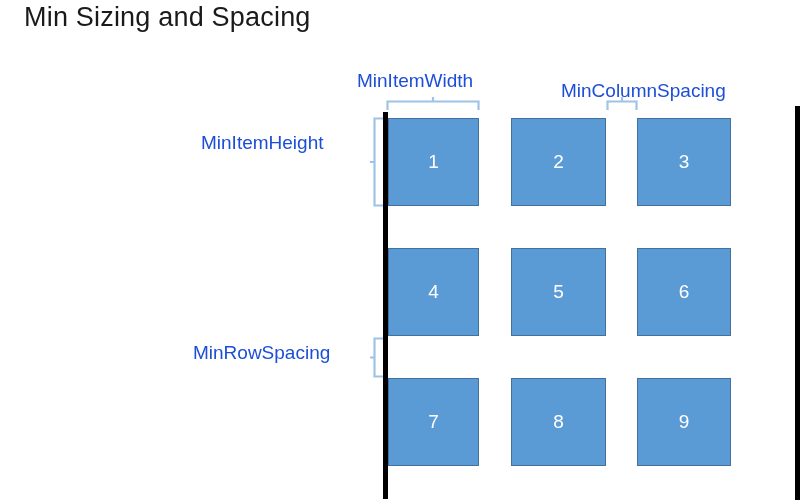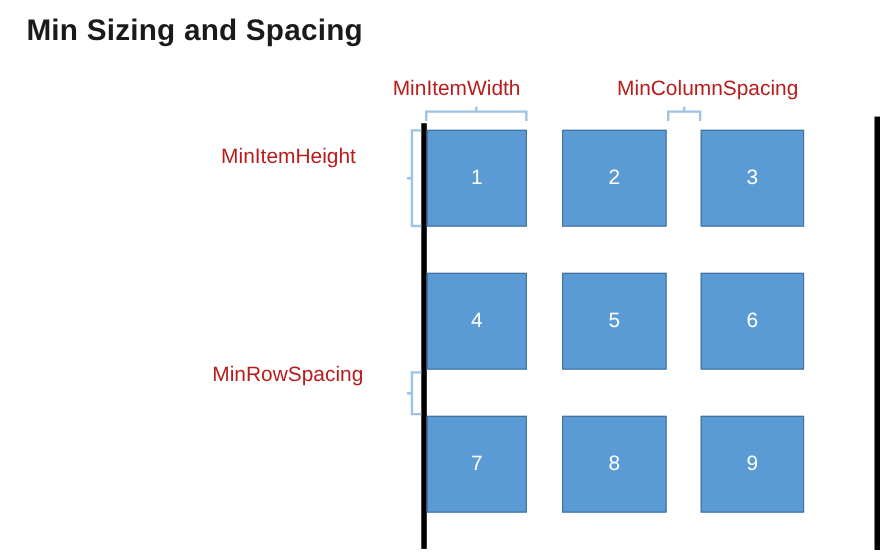--- a/index.html
+++ b/index.html
@@ -17,23 +17,23 @@
     position: relative;
     width: 802px;
     height: 502px;
     background: #ffffff;
   }
 
   
   #slide-title {
     position: absolute;
     left: 24px;
-    top: 12px;
+    top: 2px;
     font-size: 27px;
-    font-weight: 700;
+    font-weight: 400;
     color: #1a1a1a;
     letter-spacing: 0.2px;
     white-space: nowrap;
   }
 
   
   .guide-bar {
     position: absolute;
     background: #000000;
   }
@@ -60,27 +60,27 @@
     font-size: 19px;
     display: flex;
     align-items: center;
     justify-content: center;
   }
 
   
   .ann-label {
     position: absolute;
     font-size: 19px;
-    color: #b91c1c;
+    color: #1d4ed8;
     white-space: nowrap;
   }
   #label-min-item-width  { left: 357px; top: 70px; }
-  #label-min-column-spacing { left: 561px; top: 70px; text-align: center; }
+  #label-min-column-spacing { left: 561px; top: 80px; text-align: center; }
   #label-min-item-height { left: 201px; top: 132px; }
-  #label-min-row-spacing { left: 193px; top: 330px; }
+  #label-min-row-spacing { left: 193px; top: 342px; }
 
   
   .bracket {
     position: absolute;
   }
   .bracket svg { display: block; overflow: visible; }
 </style>
 </head>
 <body>
 

